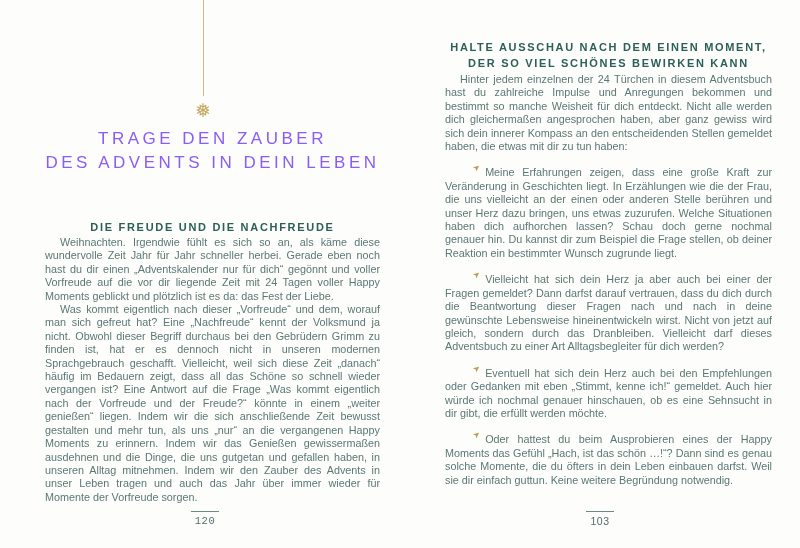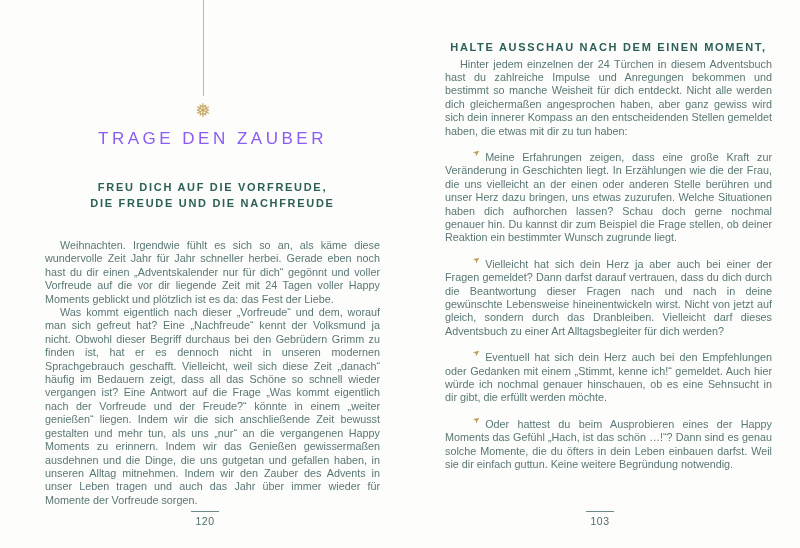--- a/index.html
+++ b/index.html
@@ -77,40 +77,40 @@
   .body-text {
     font-size: 10.8px;
     line-height: 13.4px;
     color: #5a7876;
     text-align: justify;
   }
   .body-text p {
     margin: 0;
     text-indent: 15px;
   }
-  .page-left .body-text { margin-top: 28px; }
+  .page-left .body-text { margin-top: 1px; }
   .page-right .body-text { margin-top: 2px; }
 
   .bullet-para { margin-top: 13px !important; }
   .bullet-arrow {
     display: inline-block;
     color: #bf9d58;
     font-size: 8.5px;
     transform: rotate(-38deg);
     margin-right: 3px;
     vertical-align: 1px;
   }
 
   .folio {
     position: absolute;
     top: 511px;
     width: 60px;
     text-align: center;
   }
-  .folio-left  { left: 175px; }
+  .folio-left  { left: 175px; font-family: Liberation Mono, monospace; }
   .folio-right { left: 570px; }
   .folio-rule {
     width: 28px;
     height: 1px;
     background: #6d8987;
     margin: 0 auto 3px auto;
   }
   .folio-number {
     font-size: 10.5px;
     letter-spacing: 0.5px;
@@ -121,41 +121,41 @@
 <body>
 
 <div class="spread">
 
   <section class="page page-left">
     <div class="ornament">
       <div class="hang-line"></div>
       <div class="snowflake">❅</div>
     </div>
 
-    <h1 class="chapter-title"><span>TRAGE DEN ZAUBER</span><br></h1>
+    <h1 class="chapter-title"><span>TRAGE DEN ZAUBER</span><br><span>DES ADVENTS IN DEIN LEBEN</span></h1>
 
-    <h2 class="section-heading"><span>FREU DICH AUF DIE VORFREUDE,</span><br><span>DIE FREUDE UND DIE NACHFREUDE</span></h2>
+    <h2 class="section-heading"><br><span>DIE FREUDE UND DIE NACHFREUDE</span></h2>
 
     <div class="body-text">
       <p>Weihnachten. Irgendwie fühlt es sich so an, als käme diese wundervolle Zeit Jahr für Jahr schneller herbei. Gerade eben noch hast du dir einen „Adventskalender nur für dich“ gegönnt und voller Vorfreude auf die vor dir liegende Zeit mit 24 Tagen voller Happy Moments geblickt und plötzlich ist es da: das Fest der Liebe.</p>
       <p>Was kommt eigentlich nach dieser „Vorfreude“ und dem, worauf man sich gefreut hat? Eine „Nachfreude“ kennt der Volksmund ja nicht. Obwohl dieser Begriff durchaus bei den Gebrüdern Grimm zu finden ist, hat er es dennoch nicht in unseren modernen Sprachgebrauch geschafft. Vielleicht, weil sich diese Zeit „danach“ häufig im Bedauern zeigt, dass all das Schöne so schnell wieder vergangen ist? Eine Antwort auf die Frage „Was kommt eigentlich nach der Vorfreude und der Freude?“ könnte in einem „weiter genießen“ liegen. Indem wir die sich anschließende Zeit bewusst gestalten und mehr tun, als uns „nur“ an die vergangenen Happy Moments zu erinnern. Indem wir das Genießen gewissermaßen ausdehnen und die Dinge, die uns gutgetan und gefallen haben, in unseren Alltag mitnehmen. Indem wir den Zauber des Advents in unser Leben tragen und auch das Jahr über immer wieder für Momente der Vorfreude sorgen.</p>
     </div>
   </section>
 
   <section class="page page-right">
-    <h2 class="section-heading"><span>HALTE AUSSCHAU NACH DEM EINEN MOMENT,</span><br></h2>
+    <h2 class="section-heading"><span>HALTE AUSSCHAU NACH DEM EINEN MOMENT,</span><br><span>DER SO VIEL SCHÖNES BEWIRKEN KANN</span></h2>
 
     <div class="body-text">
       <p>Hinter jedem einzelnen der 24 Türchen in diesem Adventsbuch hast du zahlreiche Impulse und Anregungen bekommen und bestimmt so manche Weisheit für dich entdeckt. Nicht alle werden dich gleichermaßen angesprochen haben, aber ganz gewiss wird sich dein innerer Kompass an den entscheidenden Stellen gemeldet haben, die etwas mit dir zu tun haben:</p>
 
       <p class="bullet-para"><span class="bullet-arrow">➤</span><span>Meine Erfahrungen zeigen, dass eine große Kraft zur Veränderung in Geschichten liegt. In Erzählungen wie die der Frau, die uns vielleicht an der einen oder anderen Stelle berühren und unser Herz dazu bringen, uns etwas zuzurufen. Welche Situationen haben dich aufhorchen lassen? Schau doch gerne nochmal genauer hin. Du kannst dir zum Beispiel die Frage stellen, ob deiner Reaktion ein bestimmter Wunsch zugrunde liegt.</span></p>
 
       <p class="bullet-para"><span class="bullet-arrow">➤</span><span>Vielleicht hat sich dein Herz ja aber auch bei einer der Fragen gemeldet? Dann darfst darauf vertrauen, dass du dich durch die Beantwortung dieser Fragen nach und nach in deine gewünschte Lebensweise hineinentwickeln wirst. Nicht von jetzt auf gleich, sondern durch das Dranbleiben. Vielleicht darf dieses Adventsbuch zu einer Art Alltagsbegleiter für dich werden?</span></p>
 
-      <p class="bullet-para"><span class="bullet-arrow">➤</span><span>Eventuell hat sich dein Herz auch bei den Empfehlungen oder Gedanken mit einem „Stimmt, kenne ich!“ gemeldet. Auch hier würde ich nochmal genauer hinschauen, ob es eine Sehnsucht in dir gibt, die erfüllt werden möchte.</span></p>
+      <p class="bullet-para"><span class="bullet-arrow">➤</span><span>Eventuell hat sich dein Herz auch bei den Empfehlungen oder Gedanken mit eben „Stimmt, kenne ich!“ gemeldet. Auch hier würde ich nochmal genauer hinschauen, ob es eine Sehnsucht in dir gibt, die erfüllt werden möchte.</span></p>
 
       <p class="bullet-para"><span class="bullet-arrow">➤</span><span>Oder hattest du beim Ausprobieren eines der Happy Moments das Gefühl „Hach, ist das schön …!“? Dann sind es genau solche Momente, die du öfters in dein Leben einbauen darfst. Weil sie dir einfach guttun. Keine weitere Begründung notwendig.</span></p>
     </div>
   </section>
 
   <div class="folio folio-left">
     <div class="folio-rule"></div>
     <div class="folio-number">120</div>
   </div>
   <div class="folio folio-right">

